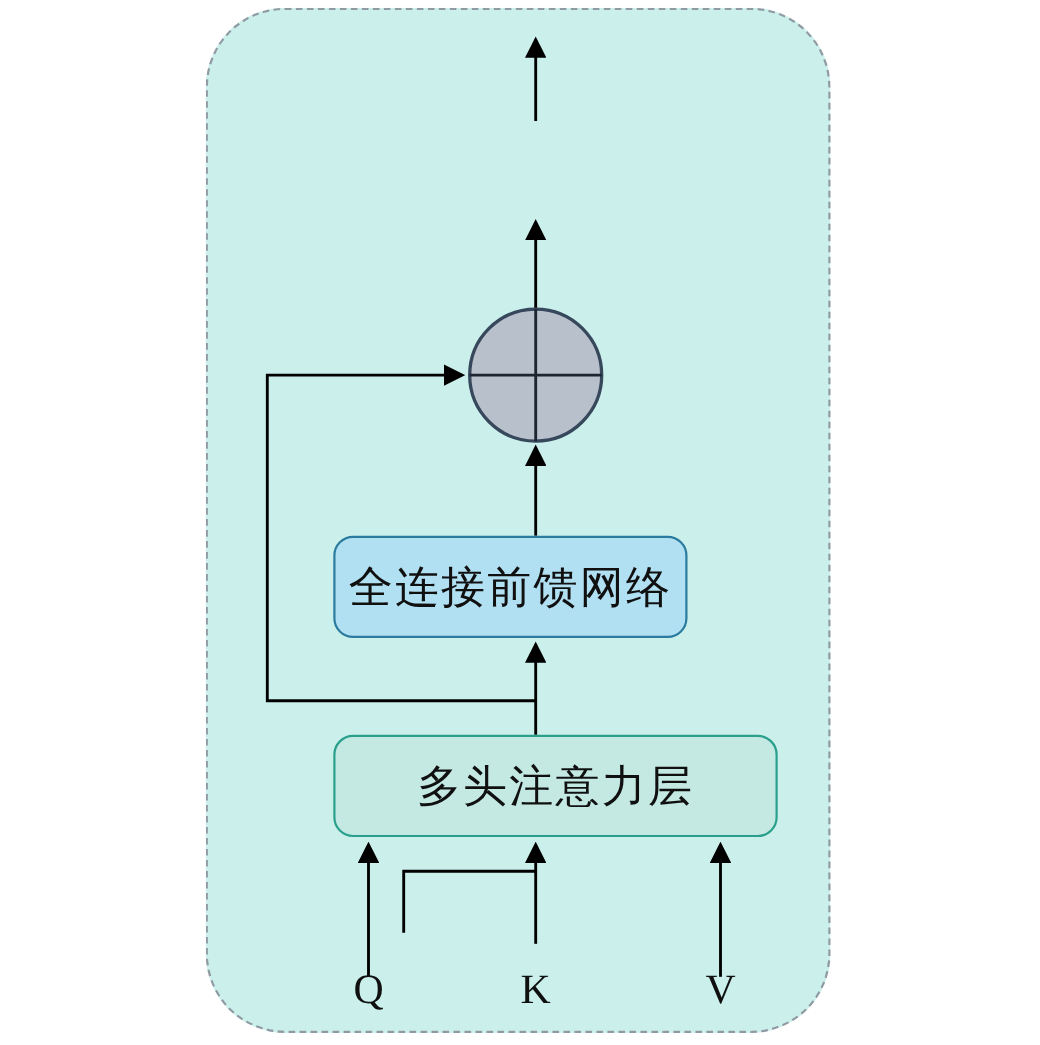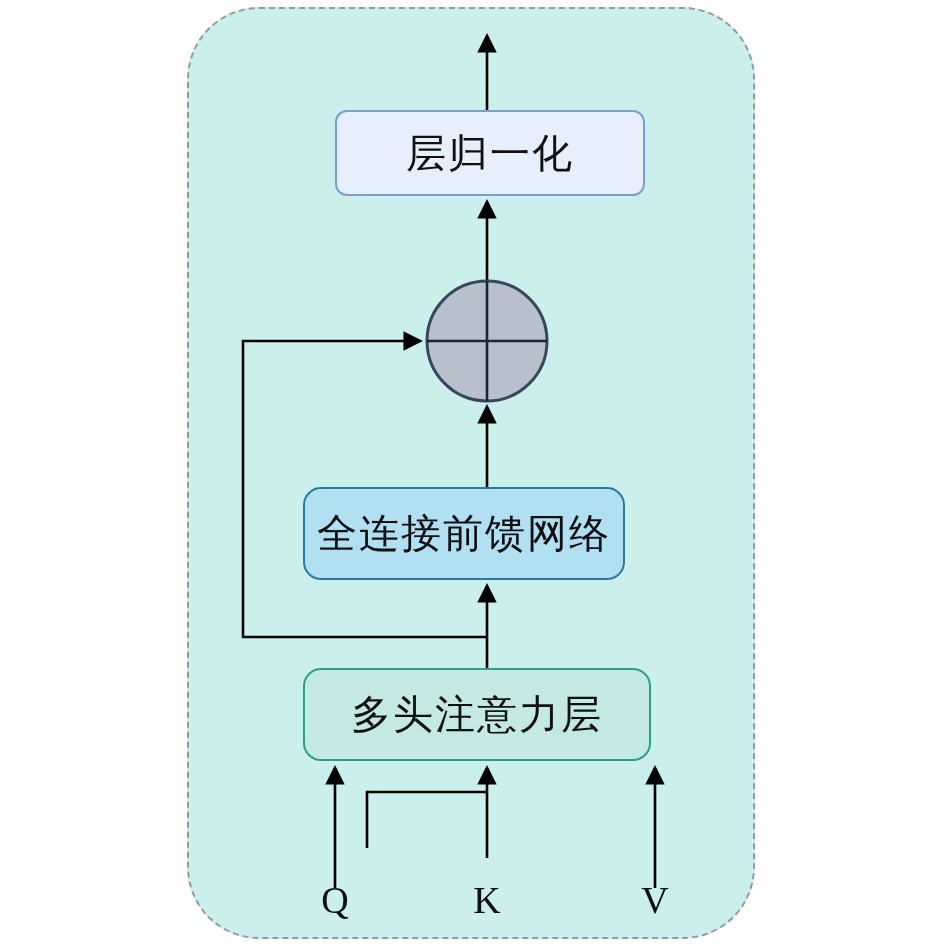--- a/index.html
+++ b/index.html
@@ -59,21 +59,21 @@
     top: 487px;
     width: 322px;
     height: 93px;
     background: #b2e0f3;
     border: 2.5px solid #2b7b9e;
     border-radius: 18px;
   }
   .attention {
     left: 303px;
     top: 668px;
-    width: 348px;
+    width: 404px;
     height: 93px;
     background: #c3e9e2;
     border: 2.5px solid #2aa08c;
     border-radius: 18px;
   }
   .io-label {
     position: absolute;
     width: 80px;
     text-align: center;
     font-size: 38px;
@@ -115,23 +115,20 @@
 
     <line x1="335" y1="888" x2="335" y2="768" stroke="#000000" stroke-width="2.6" marker-end="url(#arrowhead)"></line>
 
     <line x1="487" y1="858" x2="487" y2="768" stroke="#000000" stroke-width="2.6" marker-end="url(#arrowhead)"></line>
 
     <line x1="655" y1="888" x2="655" y2="768" stroke="#000000" stroke-width="2.6" marker-end="url(#arrowhead)"></line>
 
     <polyline points="367,848 367,792 487,792" fill="none" stroke="#000000" stroke-width="2.6"></polyline>
   </svg>
 
-  <div class="node layer-norm">
-    <span>层归一化</span>
-  </div>
 
   <div class="node ffn">
     <span>全连接前馈网络</span>
   </div>
 
   <div class="node attention">
     <span>多头注意力层</span>
   </div>
 
   <div class="io-label io-q">Q</div>

